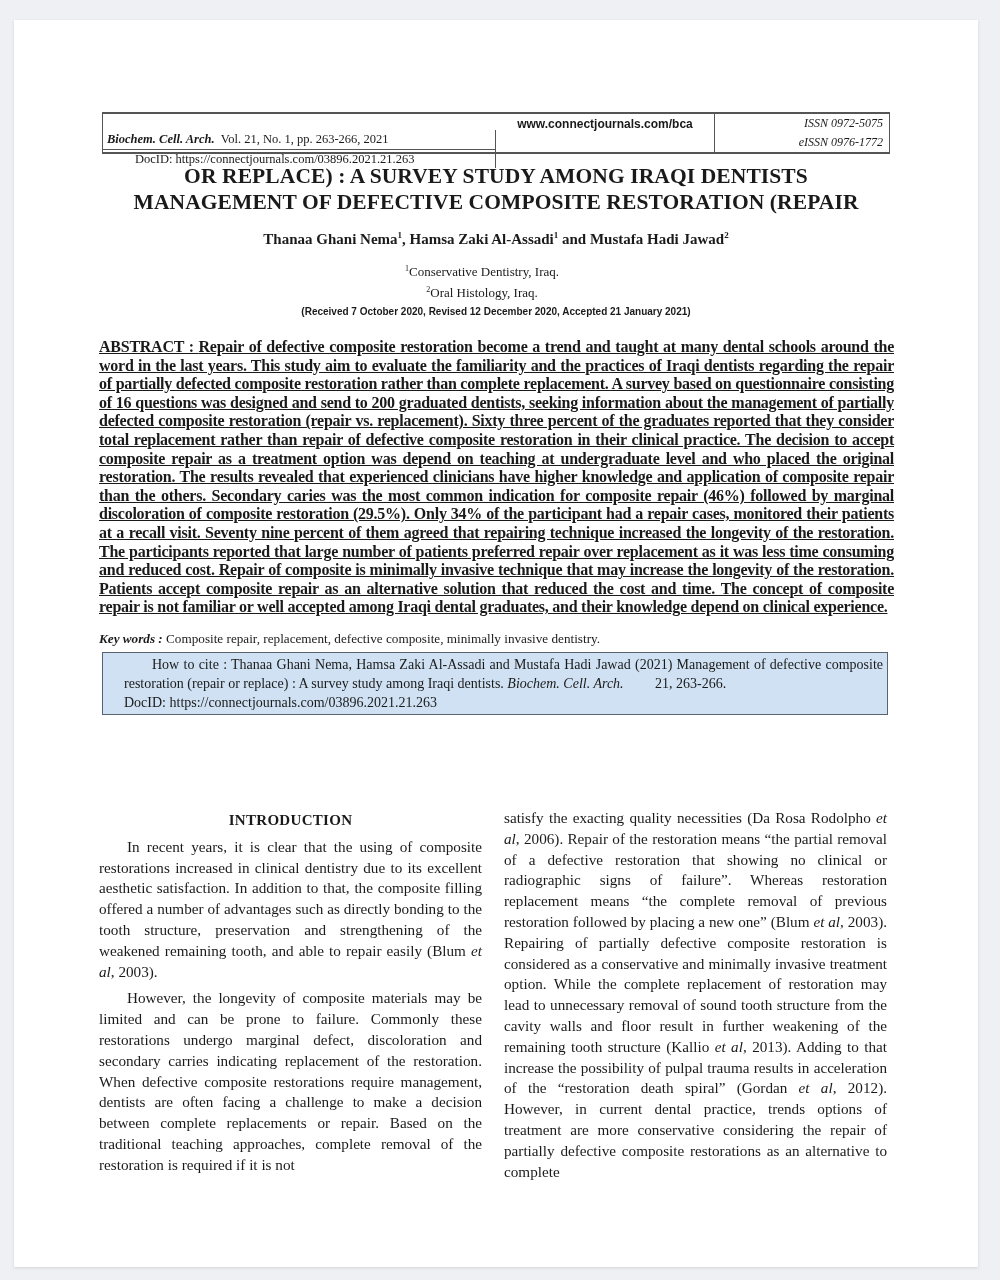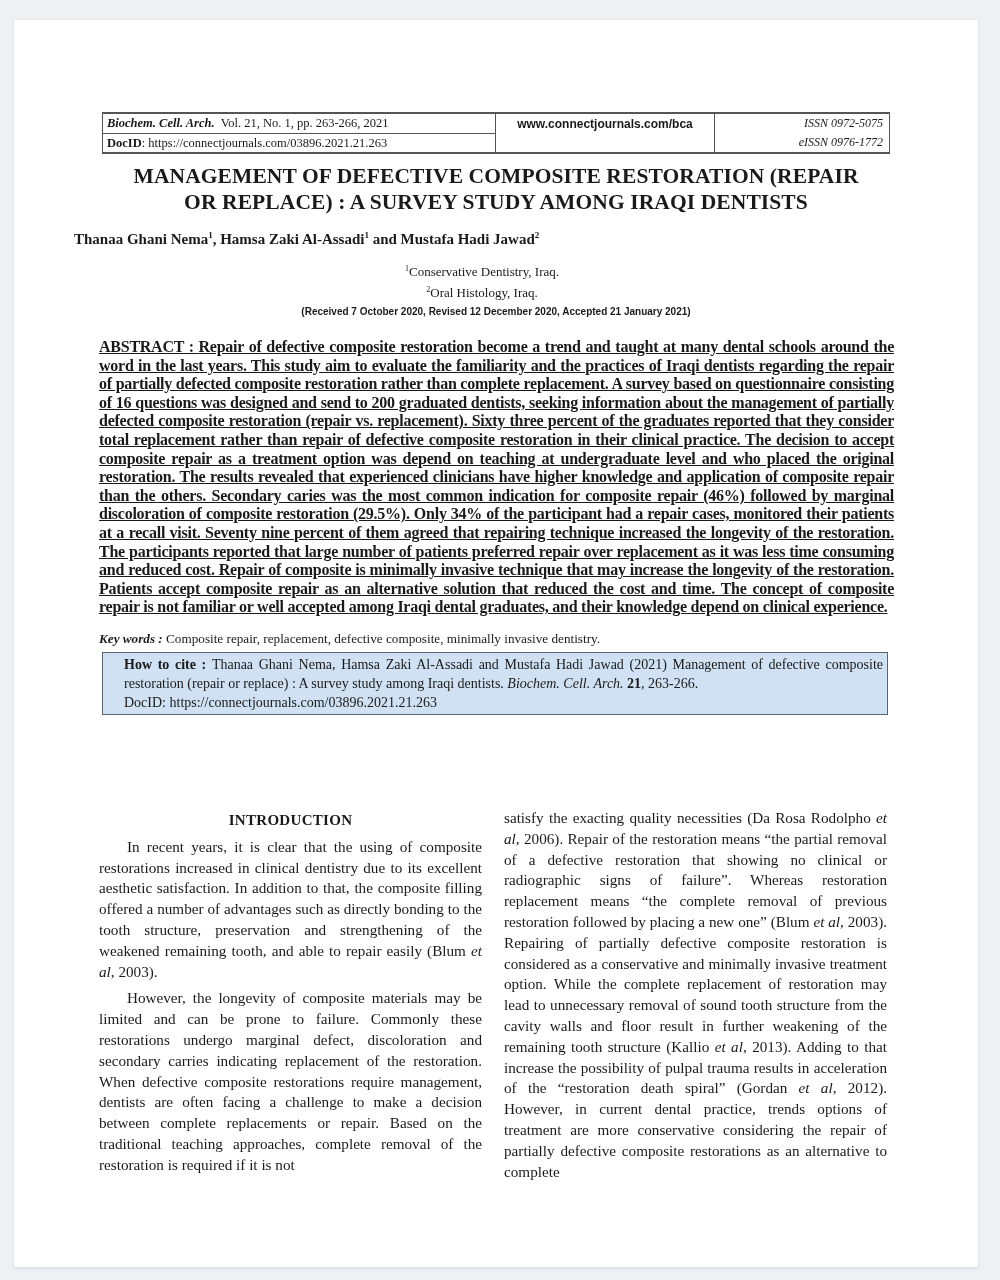--- a/index.html
+++ b/index.html
@@ -32,21 +32,21 @@
       width: 788px;
       height: 42px;
       border-top: 2px solid #555;
       border-bottom: 2px solid #555;
       border-left: 1px solid #555;
       border-right: 1px solid #555;
       box-sizing: border-box;
       font-size: 12.5px;
     }
     .hdr .col1 {
-      position: absolute; left: 0; top: 0; width: 392px; height: 100%;
+      position: absolute; left: 0; top: 16px; width: 392px; height: 100%;
       border-right: 1px solid #555;
     }
     .hdr .col1 .row {
       height: 19px; line-height: 19px; padding-left: 4px;
       white-space: nowrap;
     }
     .hdr .col1 .row + .row { border-top: 1px solid #555; }
     .hdr .col2 {
       position: absolute; left: 393px; top: 0; width: 218px; height: 100%;
       border-right: 1px solid #555;
@@ -57,35 +57,35 @@
       line-height: 20px;
     }
     .hdr .col3 {
       position: absolute; left: 612px; top: 0; width: 170px; height: 100%;
       text-align: right;
       font-style: italic;
       font-size: 12px;
     }
     .hdr .col3 div { height: 19px; line-height: 19px; padding-right: 2px; }
     .jname { font-weight: bold; font-style: italic; }
-    .b { font-weight: bold; }
+    .b { font-weight: normal; margin-left: 28px; }
     .i { font-style: italic; }
 
     .title {
       position: absolute;
       left: 60px; top: 143px; width: 844px;
       text-align: center;
       font-weight: bold;
       font-size: 21.5px;
       line-height: 26px;
       letter-spacing: 0.1px;
     }
     .authors {
       position: absolute; left: 60px; top: 210px; width: 844px;
-      font-weight: bold; font-size: 15px;
+      text-align: center; font-weight: bold; font-size: 15px;
     }
     .authors sup { font-size: 9px; }
     .affil {
       position: absolute; left: 46px; top: 240px; width: 844px;
       text-align: center; font-size: 13px; line-height: 18px;
     }
     .affil sup { font-size: 8px; }
     .dates {
       position: absolute; left: 60px; top: 286px; width: 844px;
       text-align: center;
@@ -141,22 +141,22 @@
       <div class="row"><span class="b">DocID</span><span>: https://connectjournals.com/03896.2021.21.263</span></div>
     </div>
     <div class="col2">www.connectjournals.com/bca</div>
     <div class="col3">
       <div>ISSN 0972-5075</div>
       <div>eISSN 0976-1772</div>
     </div>
   </div>
 
   <div class="title">
+    <div>OR REPLACE) : A SURVEY STUDY AMONG IRAQI DENTISTS</div>
     <div>MANAGEMENT OF DEFECTIVE COMPOSITE RESTORATION (REPAIR</div>
-    <div>OR REPLACE) : A SURVEY STUDY AMONG IRAQI DENTISTS</div>
   </div>
 
   <div class="authors">
     <span>Thanaa Ghani Nema</span><sup>1</sup><span>, </span><span>Hamsa Zaki Al-Assadi</span><sup>1</sup><span> and </span><span>Mustafa Hadi Jawad</span><sup>2</sup>
   </div>
 
   <div class="affil">
     <div><sup>1</sup><span>Conservative Dentistry, Iraq.</span></div>
     <div><sup>2</sup><span>Oral Histology, Iraq.</span></div>
   </div>

